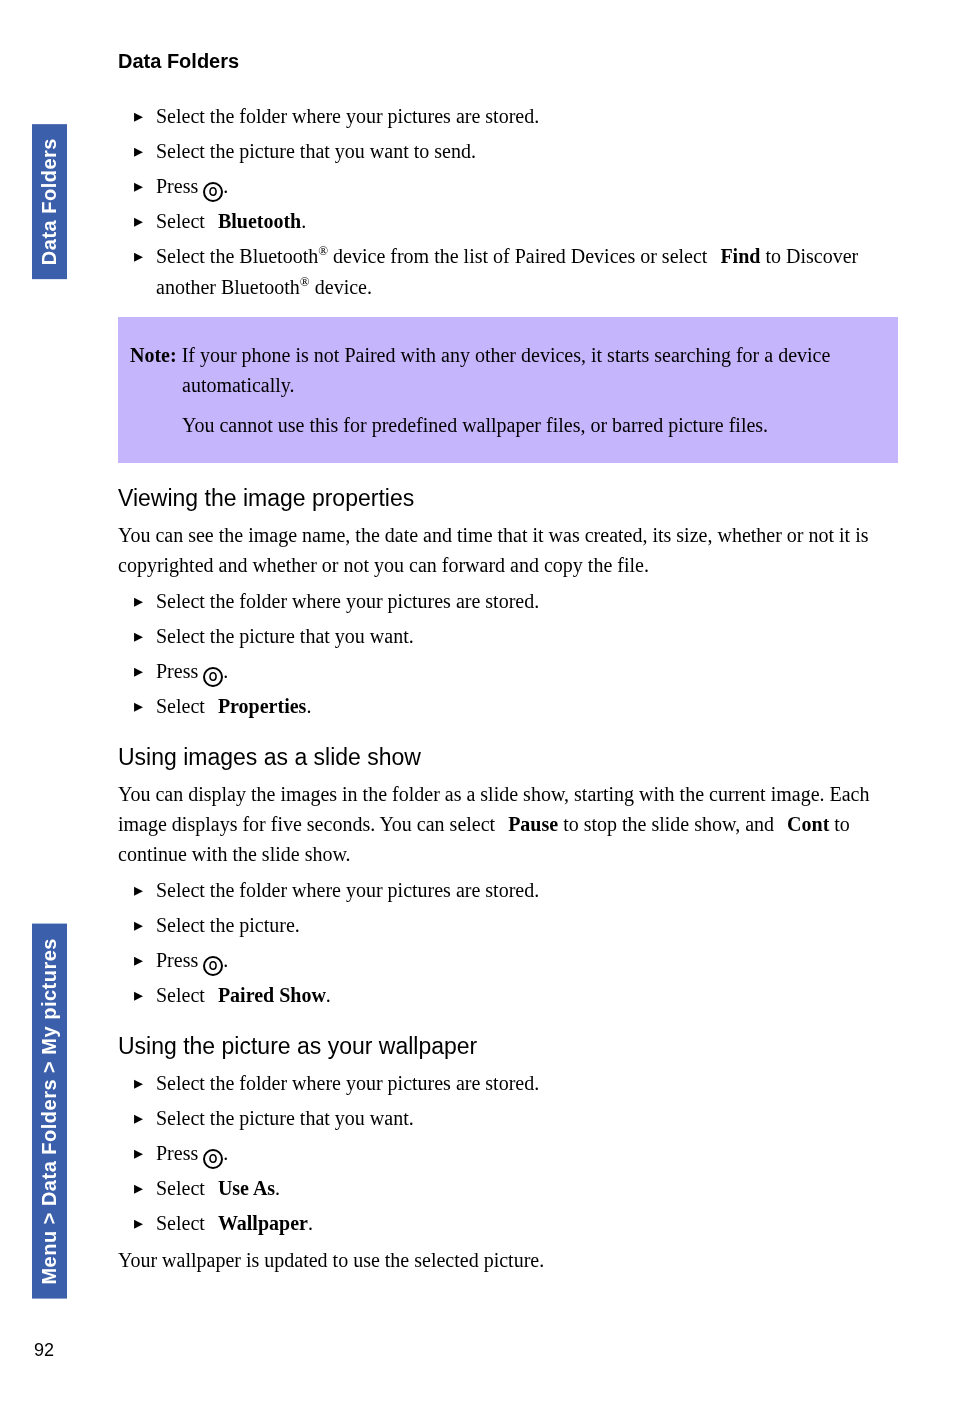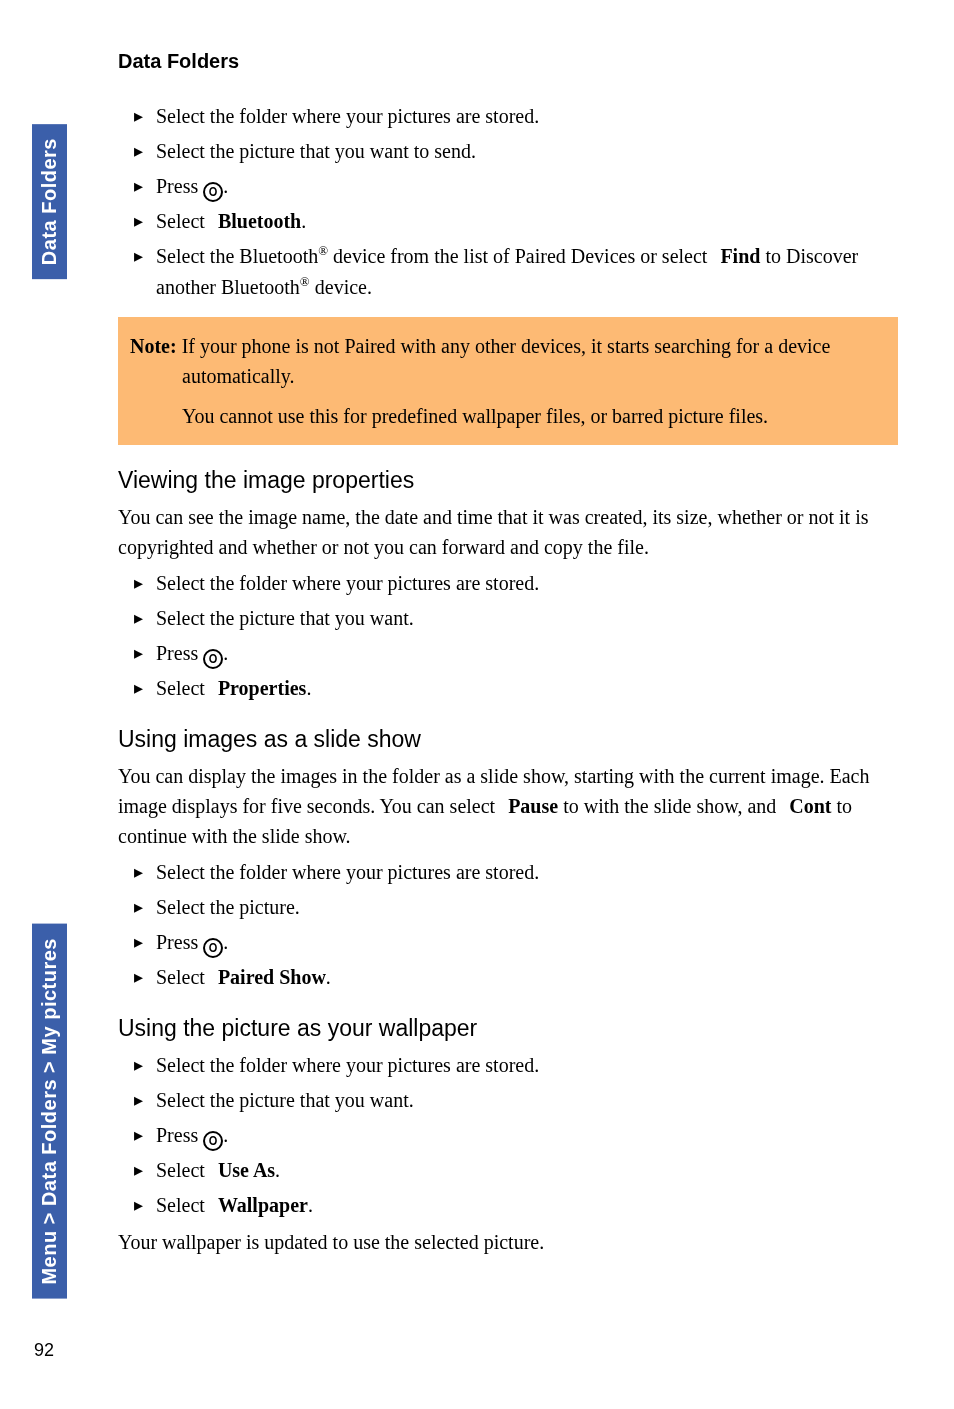--- a/index.html
+++ b/index.html
@@ -63,22 +63,22 @@
     top: 2px;
     font-size: 18px;
     color: #000000;
   }
   .body-text {
     font-size: 20px;
     line-height: 1.5;
     margin-bottom: 6px;
   }
   .note-box {
-    background: #fdba74;
-    padding: 14px 12px;
+    background: #c4b5fd;
+    padding: 23px 12px;
     margin-top: 14px;
     margin-bottom: 6px;
     font-size: 20px;
     line-height: 1.5;
   }
   .note-box .note-label { font-weight: bold; }
   .note-box .note-line { margin-left: 52px; }
   .note-box .note-first { text-indent: -52px; margin-left: 52px; }
   .circle-icon {
     display: inline-flex;
@@ -131,21 +131,21 @@
   <div class="body-text">You can see the image name, the date and time that it was created, its size, whether or not it is copyrighted and whether or not you can forward and copy the file.</div>
   <ul class="bullet-list">
     <li><span>Select the folder where your pictures are stored.</span></li>
     <li><span>Select the picture that you want.</span></li>
     <li><span>Press </span><span class="circle-icon"></span><span>.</span></li>
     <li><span>Select </span><b>Properties</b><span>.</span></li>
   </ul>
 
   <div class="section-title">Using images as a slide show</div>
   <div class="body-text">
-    <span>You can display the images in the folder as a slide show, starting with the current image. Each image displays for five seconds. You can select </span><b>Pause</b><span> to with the slide show, and </span><b>Cont</b><span> to continue with the slide show.</span>
+    <span>You can display the images in the folder as a slide show, starting with the current image. Each image displays for five seconds. You can select </span><b>Pause</b><span> to stop the slide show, and </span><b>Cont</b><span> to continue with the slide show.</span>
   </div>
   <ul class="bullet-list">
     <li><span>Select the folder where your pictures are stored.</span></li>
     <li><span>Select the picture.</span></li>
     <li><span>Press </span><span class="circle-icon"></span><span>.</span></li>
     <li><span>Select </span><b>Paired Show</b><span>.</span></li>
   </ul>
 
   <div class="section-title">Using the picture as your wallpaper</div>
   <ul class="bullet-list">

